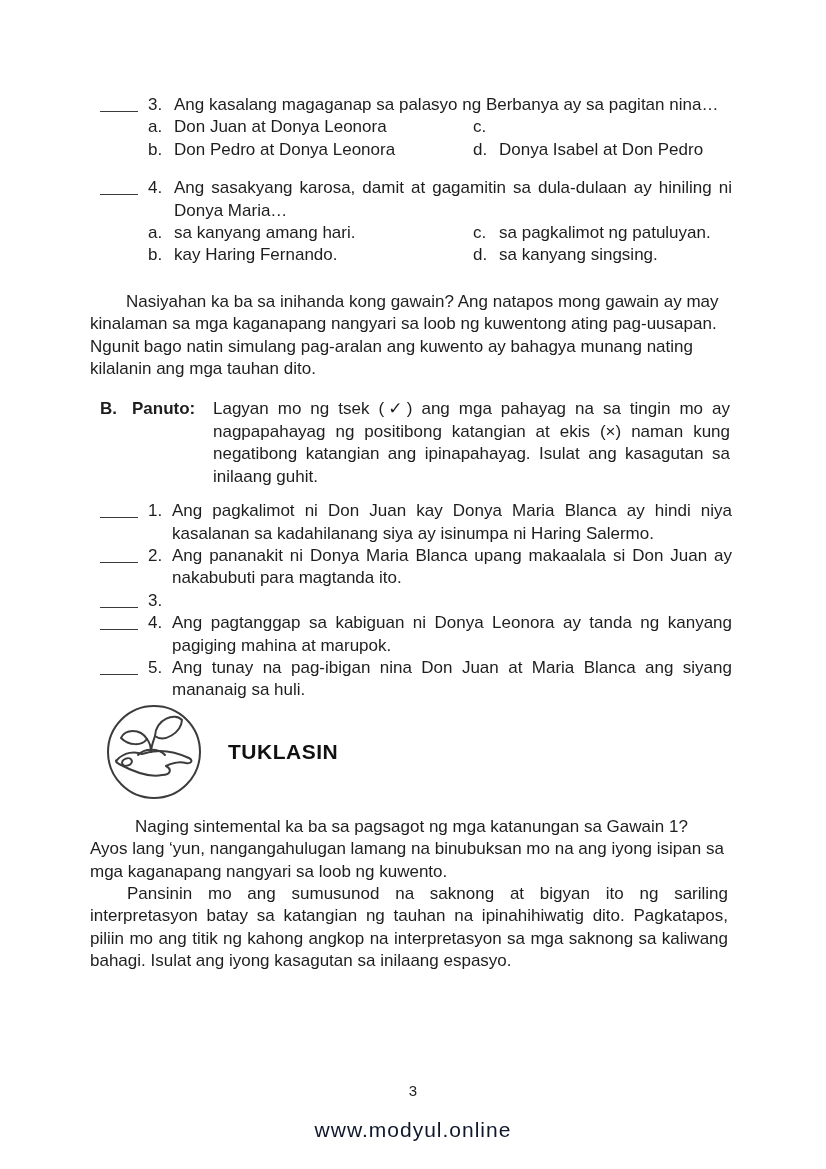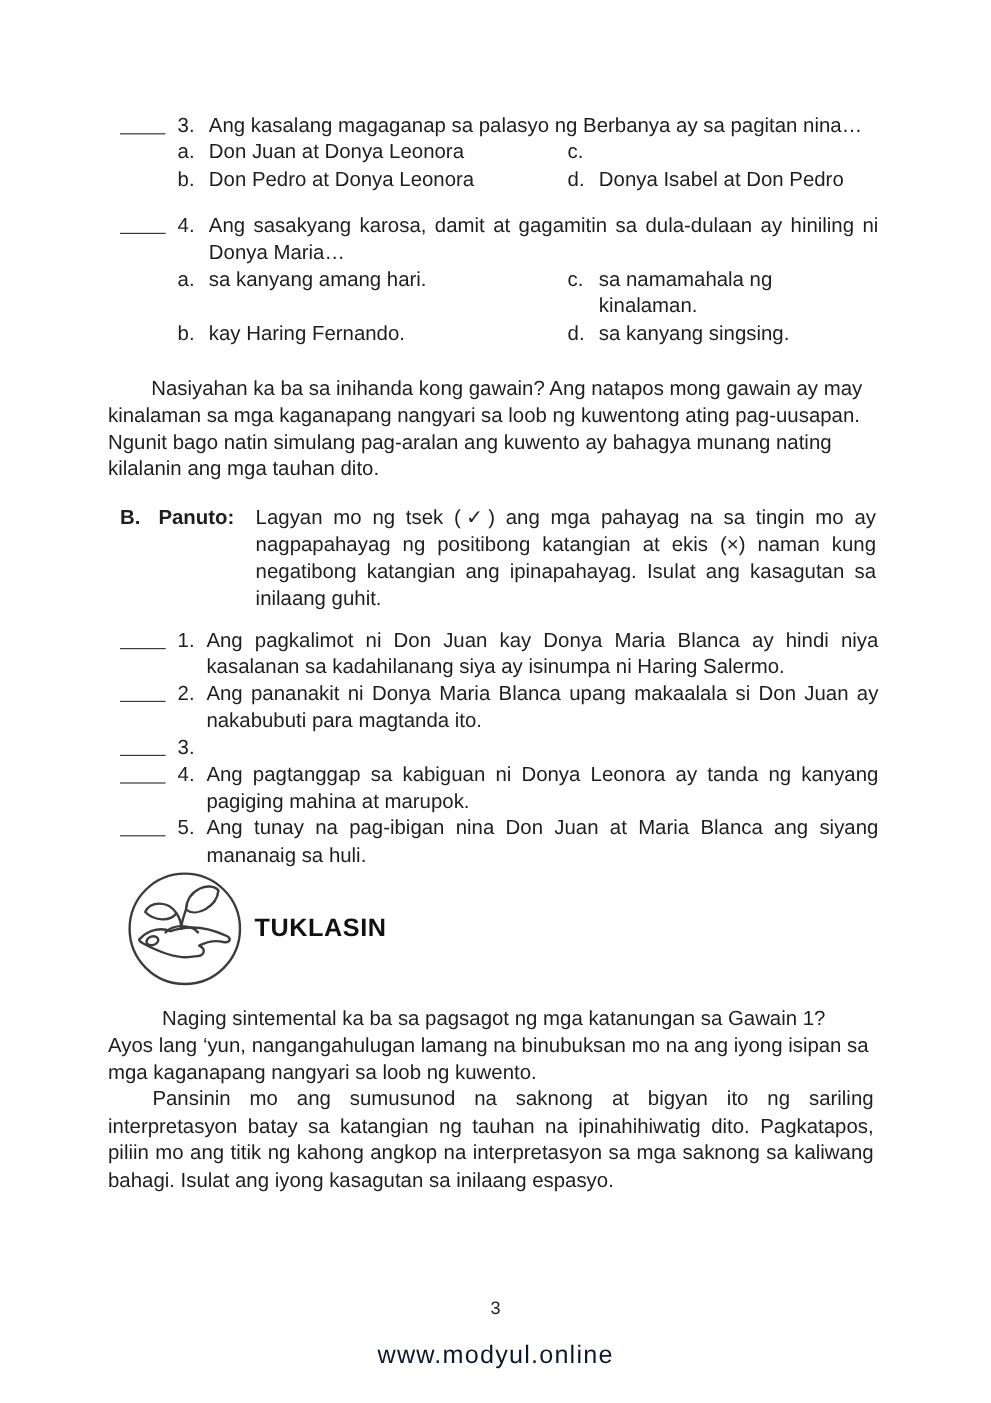--- a/index.html
+++ b/index.html
@@ -40,21 +40,21 @@
   .p-text { flex:1; text-align:justify; }
   
   .statements { margin-top:12px; }
   .statement { display:flex; margin-left:100px; width:632px; }
   .snum { flex:0 0 24px; }
   .stext { flex:1; text-align:justify; }
   
   .tuklasin-row { display:flex; align-items:center; margin-left:104px; }
   .tuklasin-icon-box { width:100px; height:100px; }
   .tuklasin-heading {
-    font-weight:bold; font-size:21px; margin-left:8px;
+    font-weight:bold; font-size:21px; margin-left:24px;
     letter-spacing:0.5px; color:#111;
   }
   .para2 { margin-top:14px; text-indent:45px; }
   .para3 { text-indent:37px; text-align:justify; }
   
   .page-number {
     position:absolute; left:0; right:0; top:1080px;
     text-align:center; font-size:15px; color:#222;
   }
   .watermark {
@@ -97,21 +97,21 @@
     <span class="qnum">4.</span>
     <span class="qtext">Ang sasakyang karosa, damit at gagamitin sa dula-dulaan ay hiniling ni Donya Maria…</span>
   </div>
   <div class="options">
     <span class="opt col1">
       <span class="olet">a.</span>
       <span class="otext">sa kanyang amang hari.</span>
     </span>
     <span class="opt col2">
       <span class="olet">c.</span>
-      <span class="otext">sa namamahala ng kinalaman.</span>
+      <span class="otext">sa pagkalimot ng patuluyan.</span>
     </span>
     <span class="opt col1">
       <span class="olet">b.</span>
       <span class="otext">kay Haring Fernando.</span>
     </span>
     <span class="opt col2">
       <span class="olet">d.</span>
       <span class="otext">sa kanyang singsing.</span>
     </span>
   </div>

